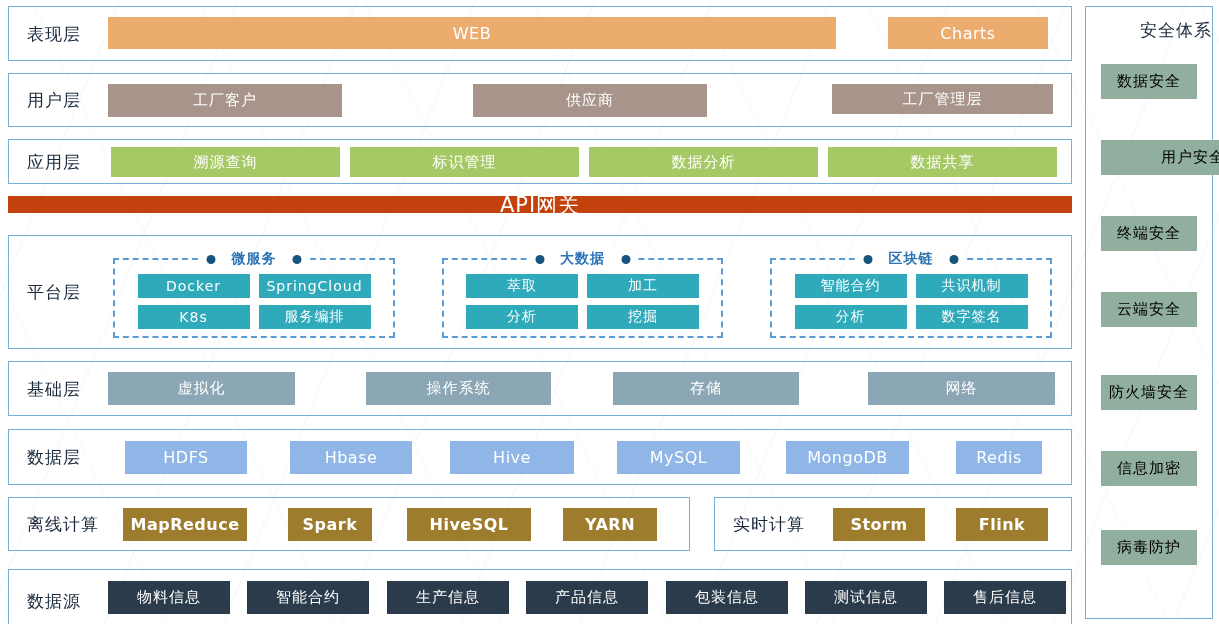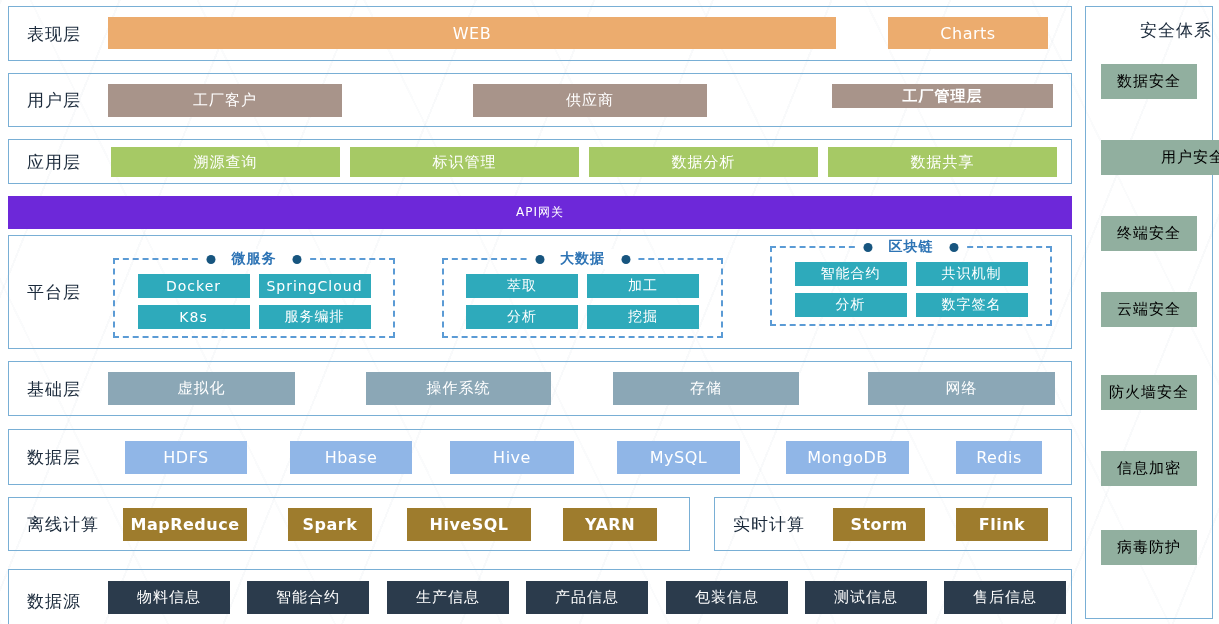--- a/index.html
+++ b/index.html
@@ -28,22 +28,22 @@
   .bar.bold{font-weight:bold;}
   .bg-orange{background:#ECAC6E;}
   .bg-taupe{background:#A8948A;}
   .bg-green{background:#A6C965;}
   .bg-slate{background:#8BA7B6;}
   .bg-lblue{background:#90B6E7;}
   .bg-gold{background:#9E7C2D;}
   .bg-navy{background:#2B3B4C;}
   .bg-sage{background:#91AF9F;}
   .api-bar{
-    position:absolute;left:8px;top:196px;width:1064px;height:33px;background:#6d28d9;
-    display:flex;align-items:center;justify-content:center;color:#fff;font-size:12px;letter-spacing:1px;
+    position:absolute;left:8px;top:196px;width:1064px;height:17px;background:#c2410c;
+    display:flex;align-items:center;justify-content:center;color:#fff;font-size:21px;letter-spacing:1px;
   }
   .group{
     position:absolute;border:2px dashed #5B9BD5;box-sizing:border-box;
     display:flex;flex-wrap:wrap;justify-content:center;align-content:center;gap:7px 9px;
     padding-top:6px;
   }
   .group .chip{
     width:112px;height:24px;display:flex;align-items:center;justify-content:center;
     color:#fff;font-size:14px;letter-spacing:1px;background:#2EAABB;white-space:nowrap;
   }
@@ -71,21 +71,21 @@
   <div class="panel" style="left:8px;top:6px;width:1064px;height:55px;">
     <span class="row-label">表现层</span>
     <div class="bar latin bg-orange" style="left:99px;top:10px;width:728px;height:32px;">WEB</div>
     <div class="bar latin bg-orange" style="left:879px;top:10px;width:160px;height:32px;">Charts</div>
   </div>
 
   <div class="panel" style="left:8px;top:73px;width:1064px;height:54px;">
     <span class="row-label">用户层</span>
     <div class="bar bg-taupe" style="left:99px;top:10px;width:234px;height:33px;">工厂客户</div>
     <div class="bar bg-taupe" style="left:464px;top:10px;width:234px;height:33px;">供应商</div>
-    <div class="bar bg-taupe" style="left:823px;top:10px;width:221px;height:24px;font-weight:bold;">工厂管理层</div>
+    <div class="bar bg-taupe" style="left:823px;top:10px;width:221px;height:30px;">工厂管理层</div>
   </div>
 
   <div class="panel" style="left:8px;top:139px;width:1064px;height:45px;">
     <span class="row-label">应用层</span>
     <div class="bar bg-green" style="left:102px;top:7px;width:229px;height:30px;">溯源查询</div>
     <div class="bar bg-green" style="left:341px;top:7px;width:229px;height:30px;">标识管理</div>
     <div class="bar bg-green" style="left:580px;top:7px;width:229px;height:30px;">数据分析</div>
     <div class="bar bg-green" style="left:819px;top:7px;width:229px;height:30px;">数据共享</div>
   </div>
 
@@ -111,21 +111,21 @@
         <span class="dot"></span>
         <span class="gtitle">大数据</span>
         <span class="dot"></span>
       </div>
       <div class="chip">萃取</div>
       <div class="chip">加工</div>
       <div class="chip">分析</div>
       <div class="chip">挖掘</div>
     </div>
 
-    <div class="group" style="left:761px;top:10px;width:282px;height:80px;align-items:flex-end;">
+    <div class="group" style="left:761px;top:22px;width:282px;height:80px;align-items:flex-end;">
       <div class="legend">
         <span class="dot"></span>
         <span class="gtitle">区块链</span>
         <span class="dot"></span>
       </div>
       <div class="chip">智能合约</div>
       <div class="chip">共识机制</div>
       <div class="chip">分析</div>
       <div class="chip">数字签名</div>
     </div>

